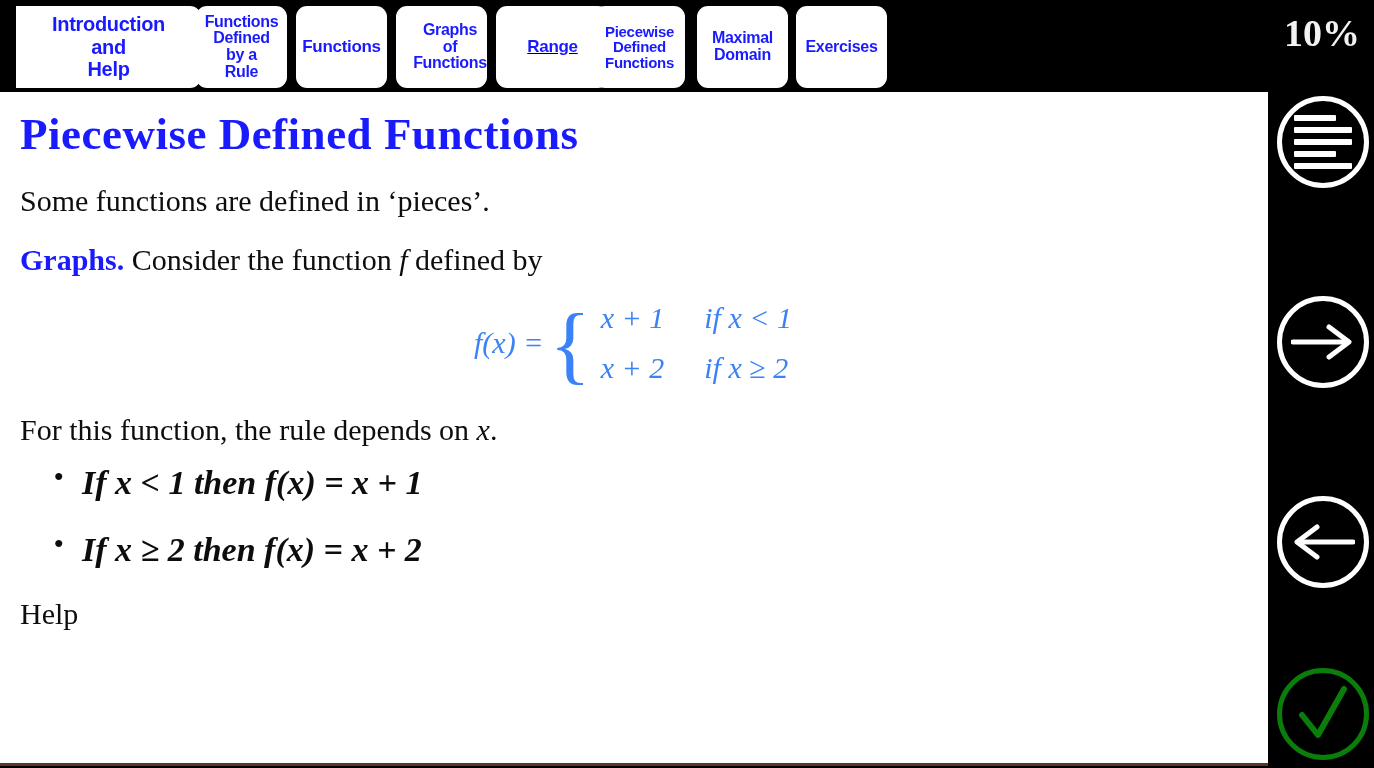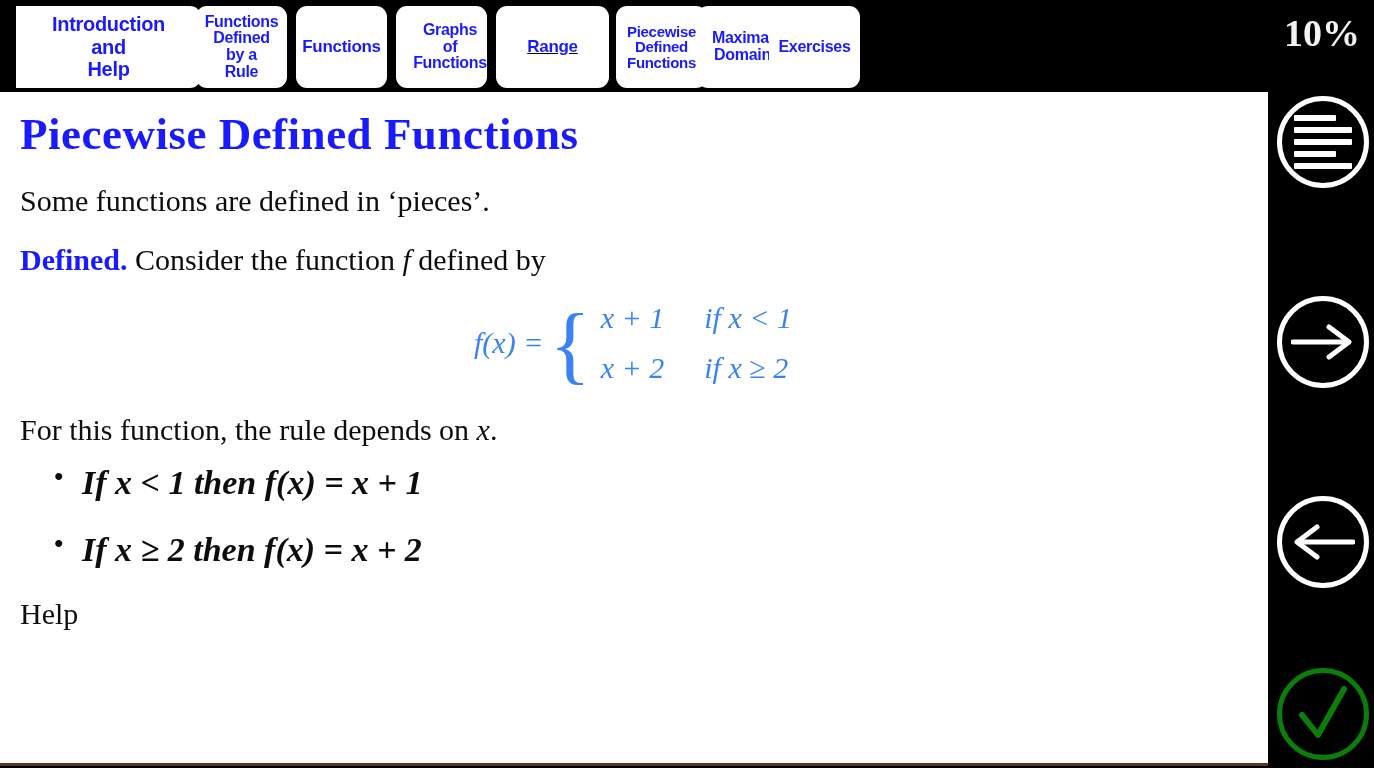--- a/index.html
+++ b/index.html
@@ -58,25 +58,25 @@
   .nav-btn.b0 { left: 16px;   width: 185px; border-radius: 0 11px 11px 0; }
   .nav-btn.b0 .nav-label { font-size: 20px; line-height: 1.12; }
   .nav-btn.b1 { left: 196px; width: 91px; }
   .nav-btn.b1 .nav-label { font-size: 16px; }
   .nav-btn.b2 { left: 296px; width: 91px; }
   .nav-btn.b2 .nav-label { font-size: 17px; }
   .nav-btn.b3 { left: 396px; width: 91px; padding-left: 20px; }
   .nav-btn.b3 .nav-label { font-size: 16px; }
   .nav-btn.b4 { left: 496px; width: 113px; text-decoration: underline; }
   .nav-btn.b4 .nav-label { font-size: 17px; }
-  .nav-btn.b5 { left: 616px; width: 91px; }
+  .nav-btn.b5 { left: 594px; width: 91px; }
   .nav-btn.b5 .nav-label { font-size: 15px; }
   .nav-btn.b6 { left: 697px; width: 91px; }
   .nav-btn.b6 .nav-label { font-size: 16px; }
-  .nav-btn.b7 { left: 769px; width: 91px; }
+  .nav-btn.b7 { left: 796px; width: 91px; }
   .nav-btn.b7 .nav-label { font-size: 16px; }
 
   #progress-label {
     position: absolute;
     right: 14px;
     top: 14px;
     color: #f2f2f2;
     font-family: "Liberation Serif", serif;
     font-size: 38px;
     line-height: 1;
@@ -303,21 +303,21 @@
   </div>
 
   <div id="slide">
     <div id="slide-inner">
 
       <h1 id="slide-title">Piecewise Defined Functions</h1>
 
       <p class="para">Some functions are defined in ‘pieces’.</p>
 
       <p class="para tight">
-        <span class="kw-blue">Defined.</span>
+        <span class="kw-blue">Graphs.</span>
         <span>Consider the function</span>
         <span class="mathvar">f</span>
         <span>defined by</span>
       </p>
 
       <div class="display-eq">
         <span class="eq-lhs mathvar">f(x) =</span>
         <span class="brace">{</span>
         <span class="cases">
           <span class="case-row">

